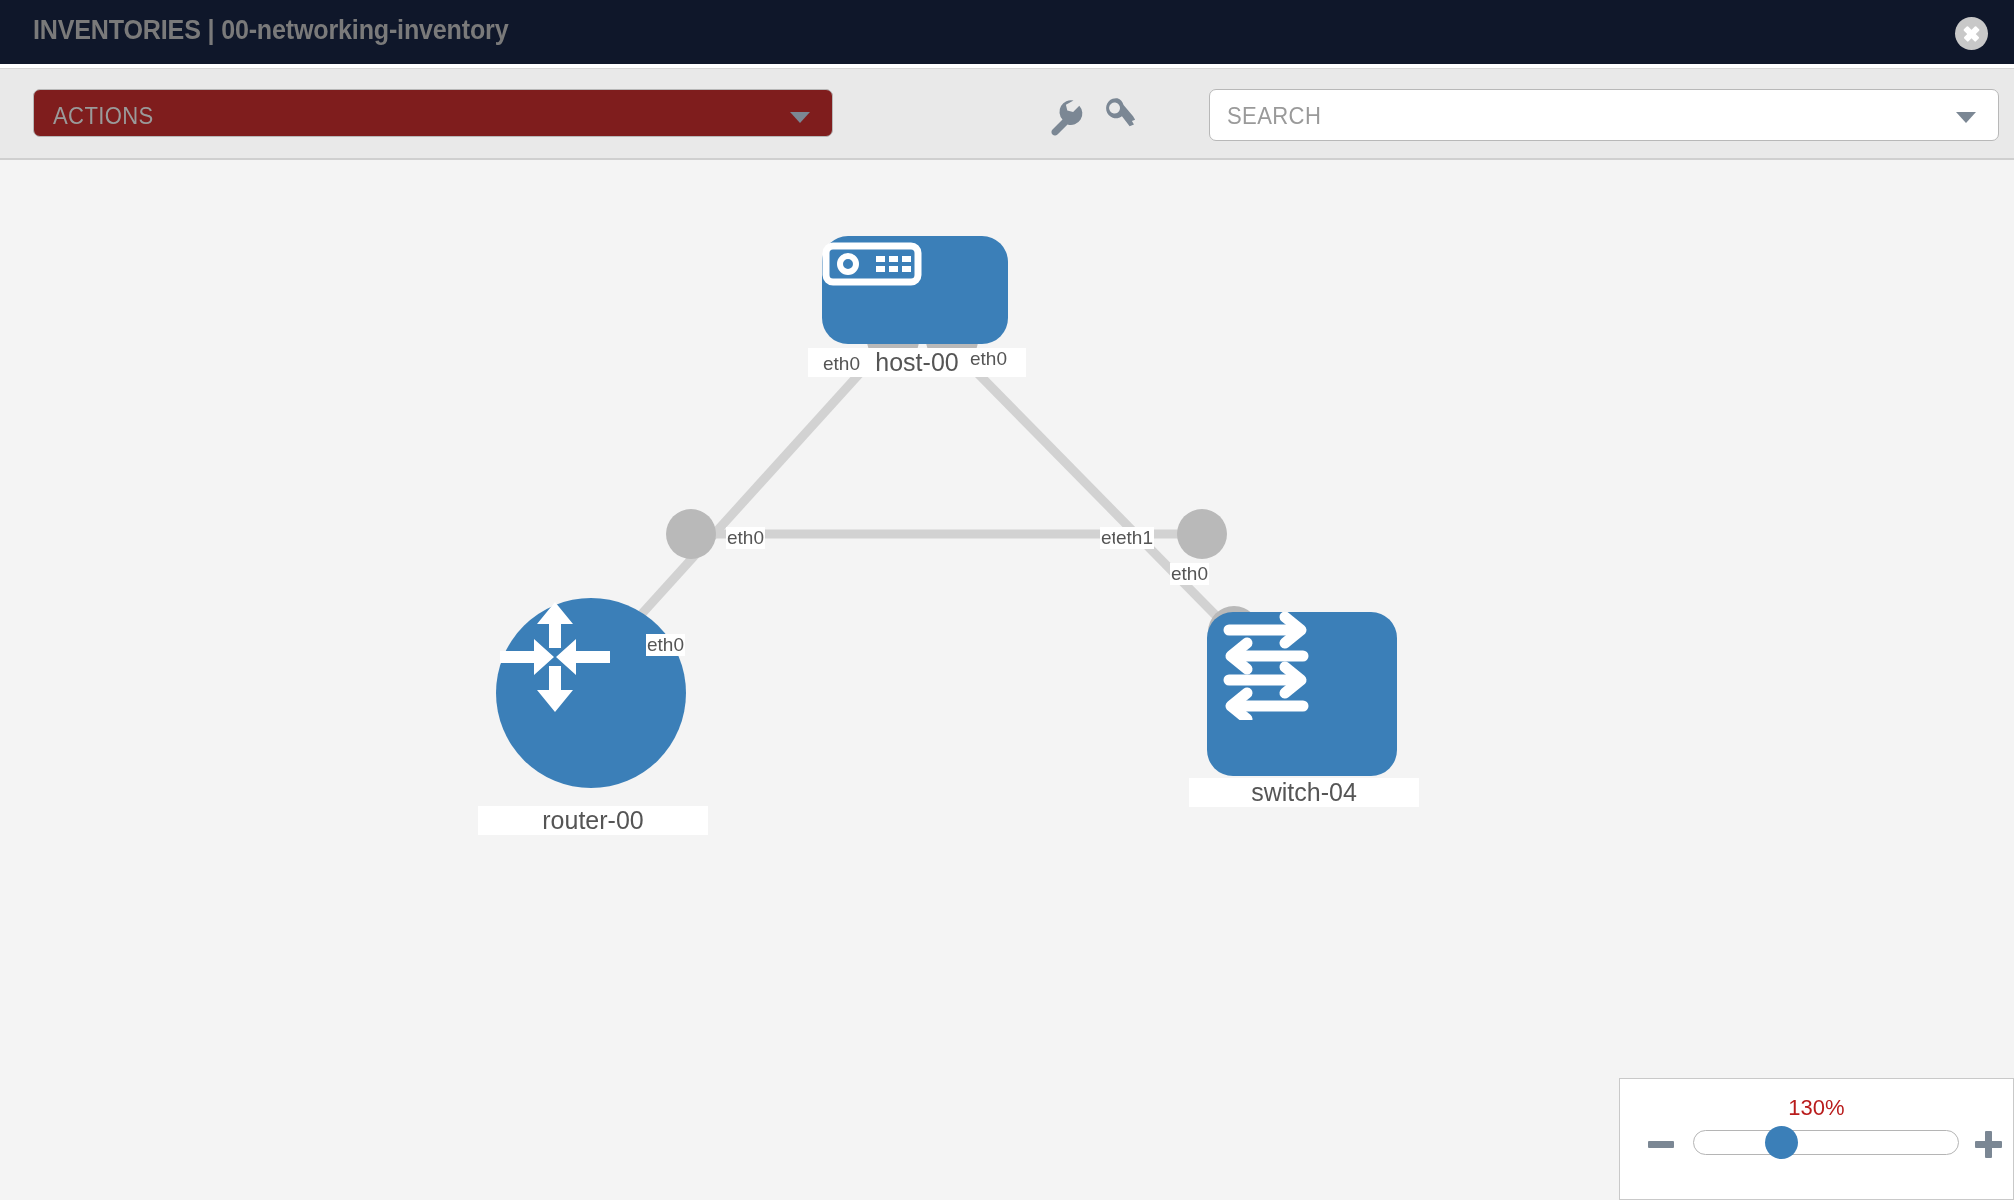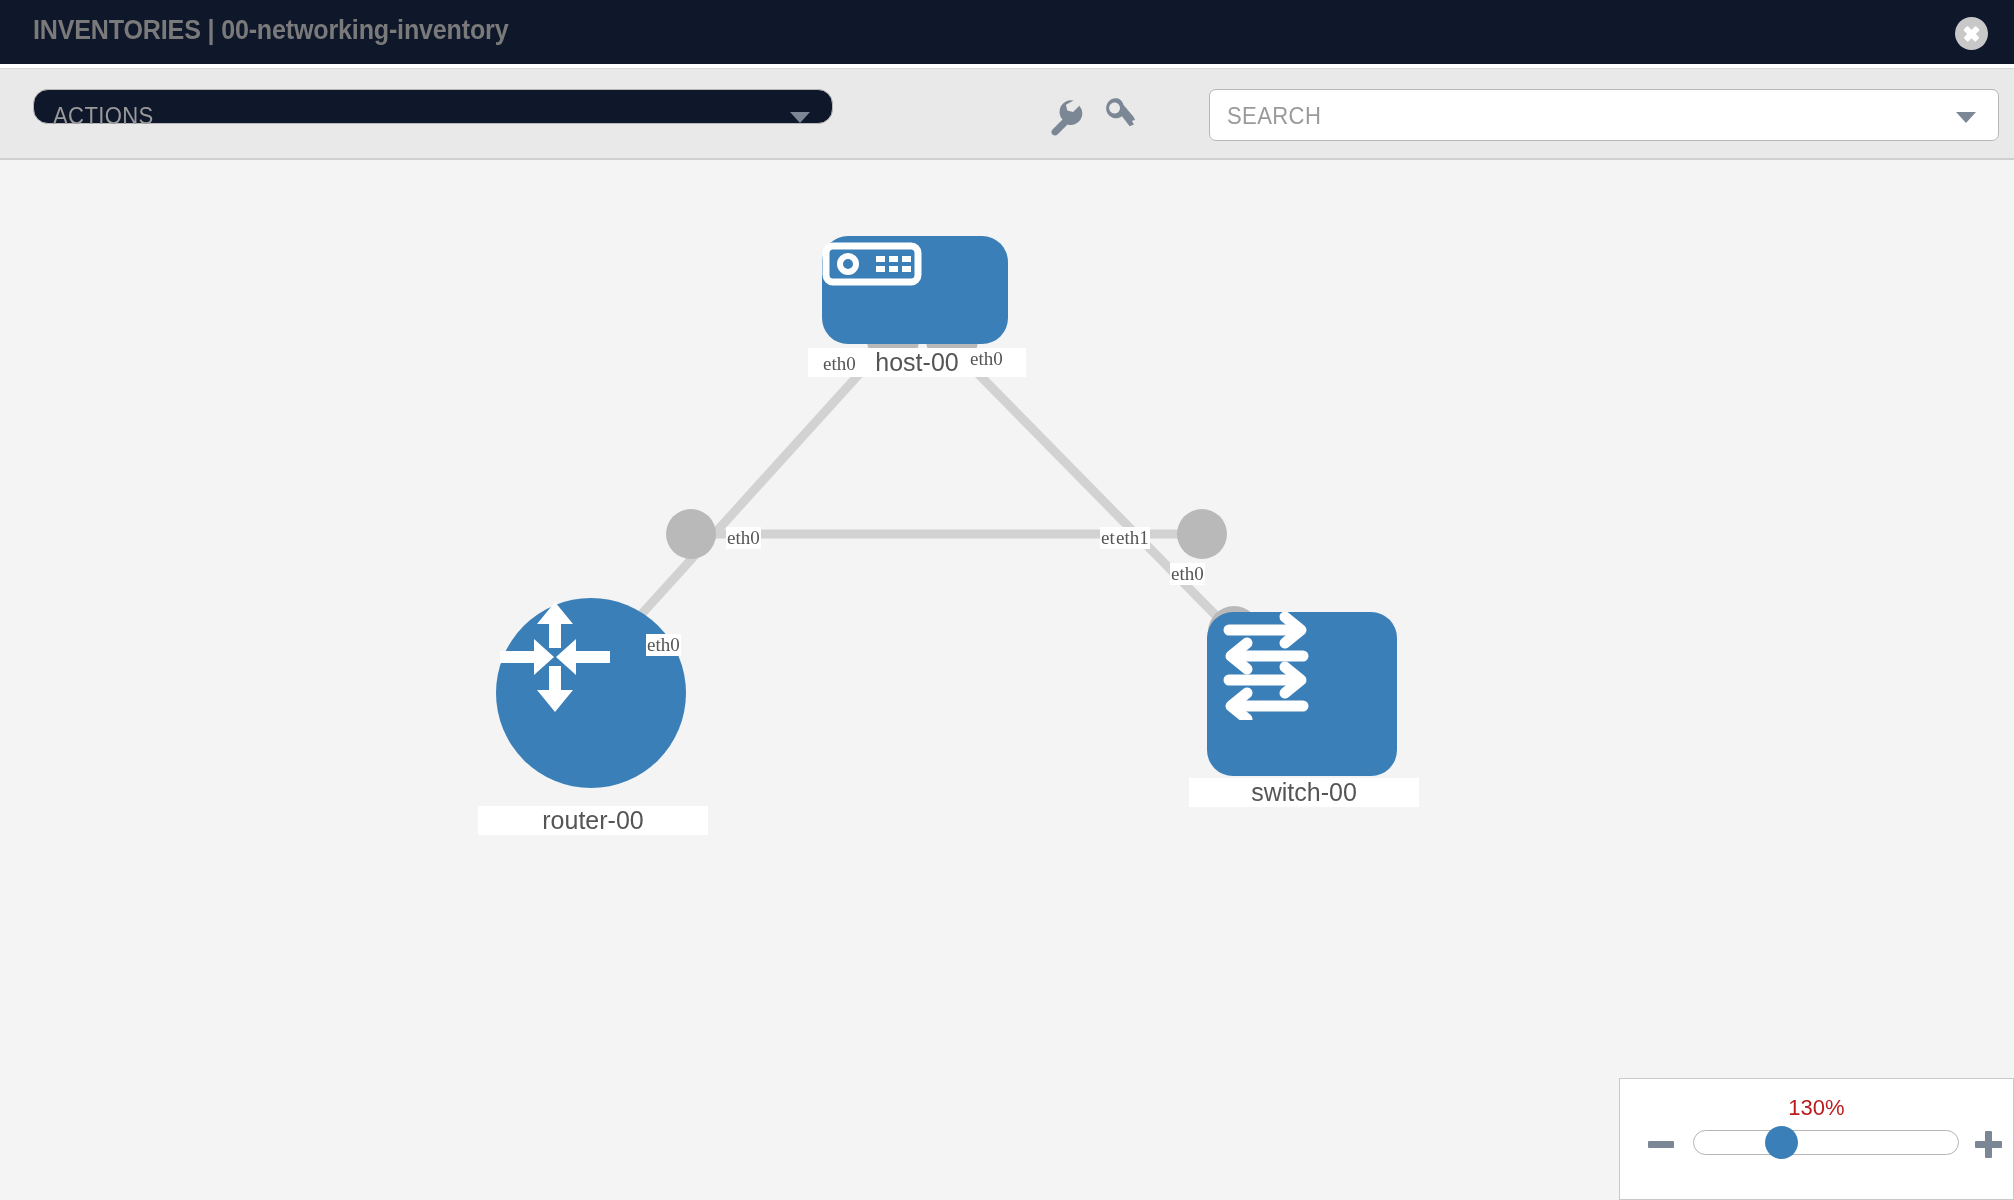--- a/index.html
+++ b/index.html
@@ -76,24 +76,24 @@
     background: #e9e9e9;
     border-top: 1px solid #d6d6d6;
     border-bottom: 2px solid #cfcfcf;
     box-sizing: border-box;
   }
   .actions-select {
     position: absolute;
     left: 33px;
     top: 20px;
     width: 800px;
-    height: 35px;
-    background: #0f172a;
+    height: 48px;
+    background: #7f1d1d;
     border: 1px solid #b8b8b8;
-    border-radius: 15px;
+    border-radius: 7px;
     box-sizing: border-box;
     cursor: pointer;
   }
   .actions-label {
     position: absolute;
     left: 19px;
     top: 12px;
     font-size: 24px;
     color: #9a9a9a;
     letter-spacing: 0.4px;
@@ -196,21 +196,20 @@
 
   
   .iface-label {
     position: absolute;
     font-size: 19px;
     color: #555555;
     background: #ffffff;
     white-space: nowrap;
     padding: 0 1px;
     line-height: 22px;
-    font-family: Liberation Serif, serif;
   }
 
   
   .zoom-panel {
     position: absolute;
     left: 1619px;
     top: 1078px;
     width: 395px;
     height: 122px;
     background: #ffffff;
@@ -373,21 +372,21 @@
             <path d="M40 31 L24 44 L40 57"></path>
 
             <path d="M22 68 H92"></path>
             <path d="M78 55 L94 68 L78 81"></path>
 
             <path d="M96 94 H26"></path>
             <path d="M40 81 L24 94 L40 107"></path>
           </g>
         </svg>
       </div>
-      <div class="node-label" style="left:-18px; top:166px; width:226px;">switch-00</div>
+      <div class="node-label" style="left:-18px; top:166px; width:226px;">switch-04</div>
     </div>
 
     <div class="iface-label" style="left:822px; top:193px;">eth0</div>
 
     <div class="iface-label" style="left:969px; top:188px;">eth0</div>
 
     <div class="iface-label" style="left:646px; top:474px;">eth0</div>
 
     <div class="iface-label" style="left:1170px; top:403px;">eth0</div>
 

